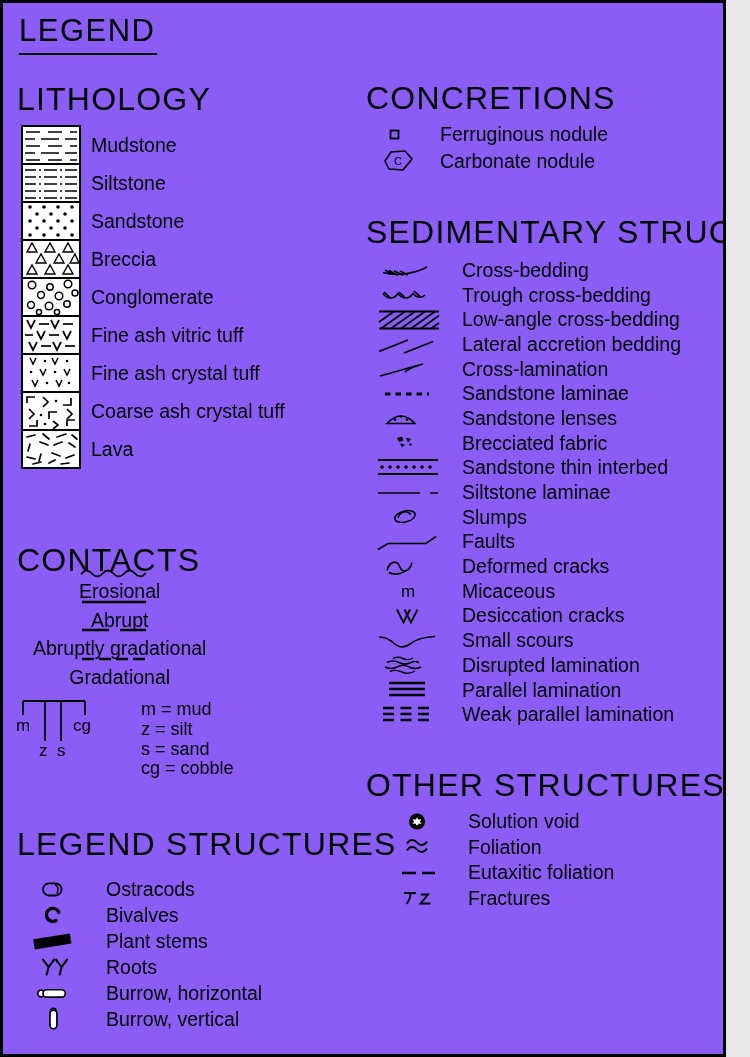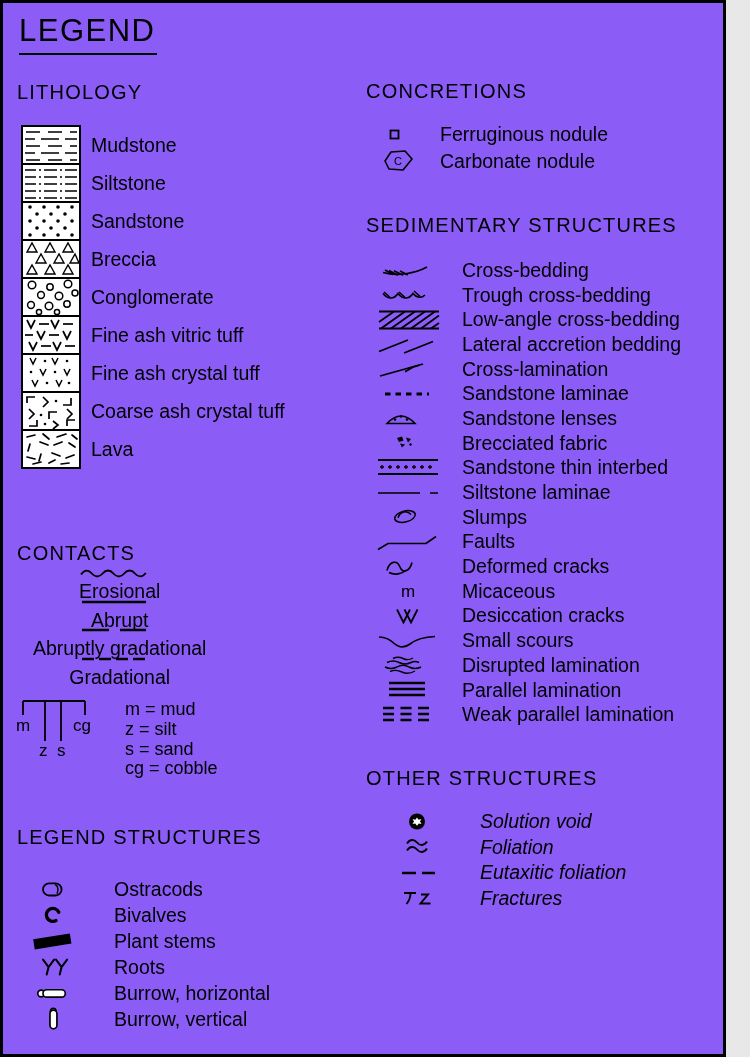--- a/index.html
+++ b/index.html
@@ -1,51 +1,51 @@
 <!DOCTYPE html>
 <html><head>
 <meta charset="utf-8">
 <style>
   html,body{margin:0;padding:0;background:#e8e8e8;}
   #page{position:relative;width:726px;height:1057px;background:#8b5cf6;border:3px solid #000;
         box-sizing:border-box;font-family:"Liberation Sans",sans-serif;color:#000;overflow:hidden;}
   .abs{position:absolute;}
   .title{font-size:31px;letter-spacing:1.5px;border-bottom:2.5px solid #000;padding:0 2px 4px 0;}
-  .heading{font-size:20px;letter-spacing:1.2px;white-space:nowrap;}
+  .heading{font-size:32px;letter-spacing:1.2px;white-space:nowrap;}
   .item-label{font-size:19.5px;white-space:nowrap;}
   .row{display:flex;align-items:center;}
   .sym{display:flex;align-items:center;justify-content:center;flex:none;}
   .sym svg{display:block;}
   
   .lith-row{display:flex;align-items:center;height:40px;}
   .lith-row + .lith-row{margin-top:-2px;}
   .lith-block{width:60px;height:40px;border:2px solid #000;box-sizing:border-box;background:#fff;
               display:flex;align-items:center;justify-content:center;flex:none;}
   .lith-row .item-label{margin-left:10px;}
   
   .contact-row{height:28.5px;padding-left:3px;flex-direction:column;}
   .contact-row .sym{width:70px;}
   .contact-row .item-label{margin-left:12px;}
   
   .gs-key{font-size:18px;line-height:19.8px;}
   
   .org-row{height:26px;padding-left:8px;}
   .org-row .sym{width:60px;}
-  .org-row .item-label{margin-left:28px;}
+  .org-row .item-label{margin-left:20px;}
   
   .con-row{height:27px;padding-left:12px;}
   .con-row .sym{width:56px;}
   .con-row .item-label{margin-left:6px;}
   
   .sed-row{height:24.7px;padding-left:9px;}
   .sed-row .sym{width:85px;}
   .sed-row .item-label{margin-left:2px;}
   .oth-row{height:25.6px;padding-left:9px;}
   .oth-row .sym{width:85px;}
-  .oth-row .item-label{margin-left:20px;font-style:italic;}
+  .oth-row .item-label{margin-left:8px;}
   svg text{font-family:"Liberation Sans",sans-serif;}
 </style>
 </head>
 <body>
 
 <div id="page">
 
   <div class="abs title" style="left:16px;top:10px;">LEGEND</div>
 
   <div class="abs heading" style="left:14px;top:78px;">LITHOLOGY</div>
@@ -248,21 +248,21 @@
     <svg width="92" height="66" viewBox="0 0 92 66">
       <g stroke="#000" fill="none" stroke-width="1.8">
         <path d="M8,8 H70 M8,8 V22 M30,8 V48 M46,8 V48 M70,8 V22"></path>
       </g>
       <text x="1" y="38" font-size="17" fill="#000">m</text>
       <text x="58" y="38" font-size="17" fill="#000">cg</text>
       <text x="24" y="63" font-size="17" fill="#000">z</text>
       <text x="42" y="63" font-size="17" fill="#000">s</text>
     </svg>
   </div>
-  <div class="abs gs-key" style="left:122px;top:697px;">
+  <div class="abs gs-key" style="left:138px;top:697px;">
     <div>m = mud</div>
     <div>z = silt</div>
     <div>s = sand</div>
     <div>cg = cobble</div>
   </div>
 
   <div class="abs heading" style="left:14px;top:823px;">LEGEND STRUCTURES</div>
   <div class="abs" style="left:15px;top:873px;">
     <div class="row org-row">
       <span class="sym">

